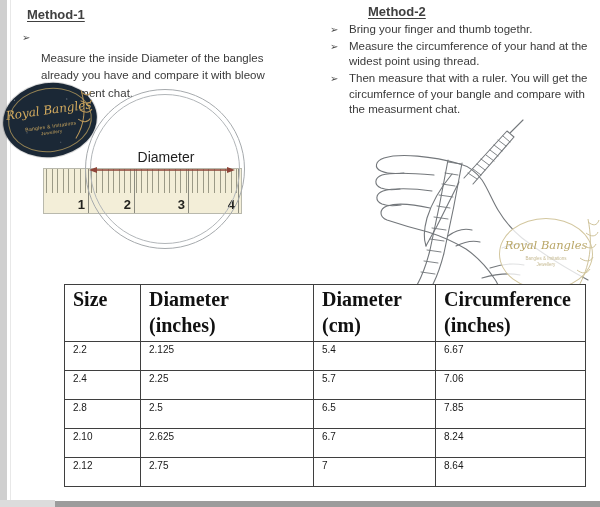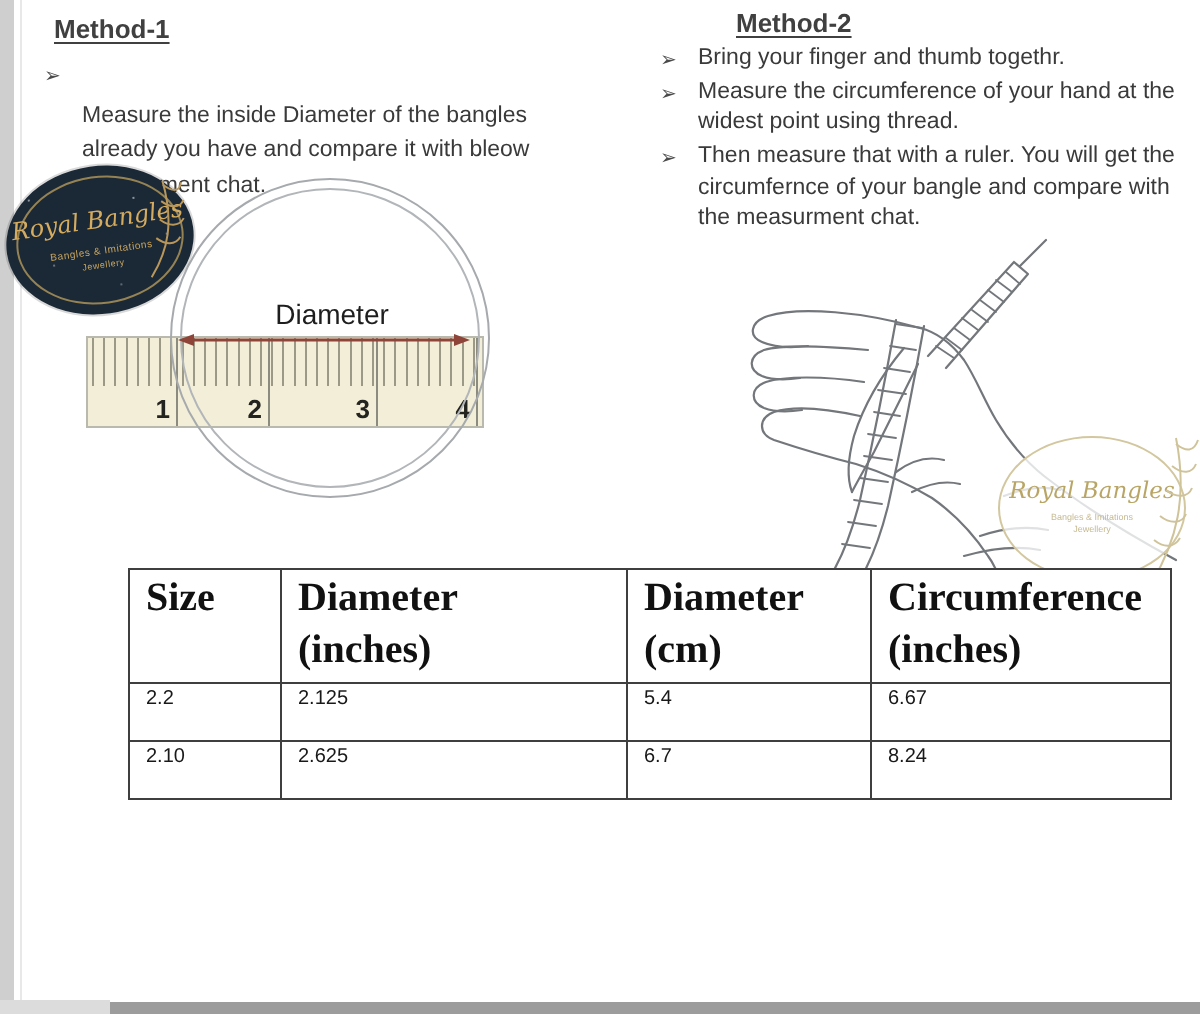--- a/index.html
+++ b/index.html
@@ -234,21 +234,39 @@
       </tr>
     </thead>
     <tbody>
       <tr>
         <td>2.2</td>
         <td>2.125</td>
         <td>5.4</td>
         <td>6.67</td>
       </tr>
       <tr>
+        <td>2.4</td>
+        <td>2.25</td>
+        <td>5.7</td>
+        <td>7.06</td>
+      </tr>
+      <tr>
+        <td>2.8</td>
+        <td>2.5</td>
+        <td>6.5</td>
+        <td>7.85</td>
+      </tr>
+      <tr>
         <td>2.10</td>
         <td>2.625</td>
         <td>6.7</td>
         <td>8.24</td>
       </tr>
+      <tr>
+        <td>2.12</td>
+        <td>2.75</td>
+        <td>7</td>
+        <td>8.64</td>
+      </tr>
     </tbody>
   </table>
 
 </div>
 
 </body></html>

